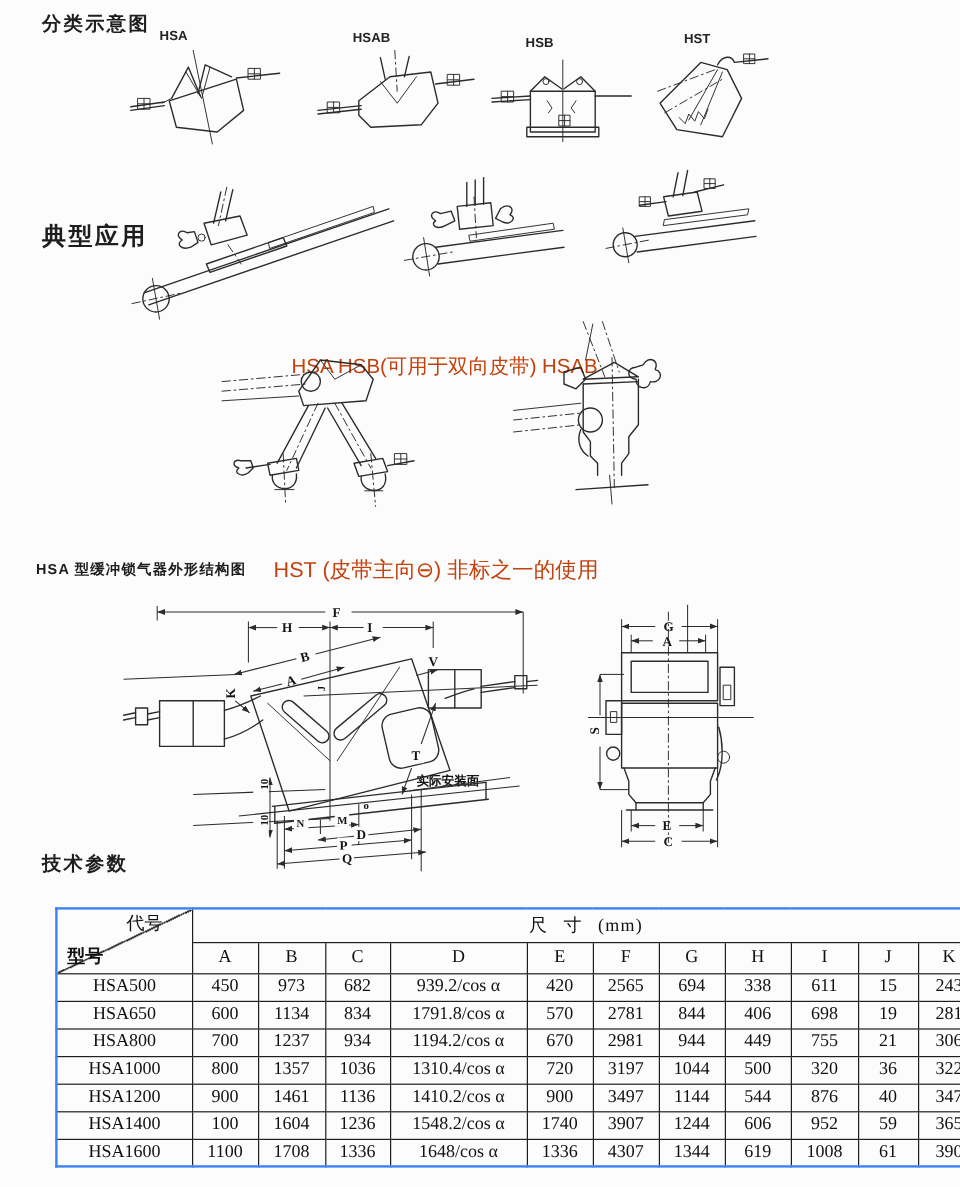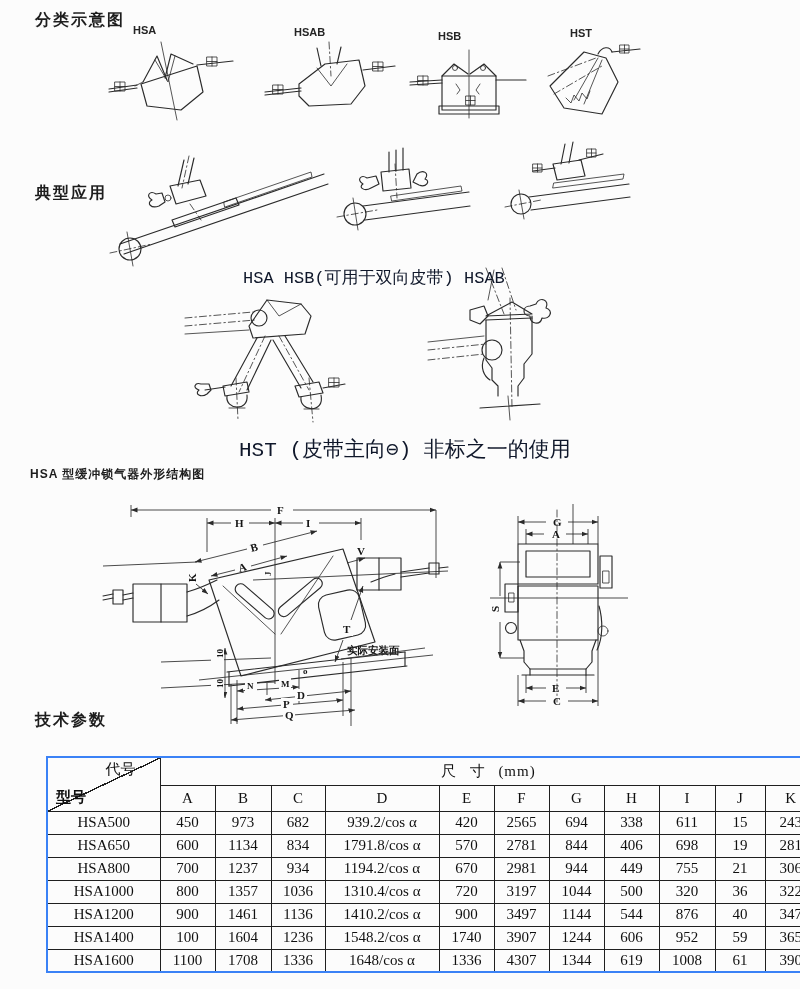--- a/index.html
+++ b/index.html
@@ -2,22 +2,22 @@
 <html><head>
 <meta charset="utf-8">
 <style>
   * { margin:0; padding:0; box-sizing:border-box; }
   html,body { width:800px; height:989px; }
   body { position:relative; background:#fcfcfc; color:#161616;
          font-family:"Liberation Serif", serif; overflow:hidden; }
 
   .heading { position:absolute; font-family:"Liberation Sans", sans-serif;
              font-weight:700; color:#1d1d1d; white-space:nowrap; }
-  .caption { position:absolute; font-family:Liberation Mono, monospace;
-             color:#0f172a; white-space:nowrap; }
+  .caption { position:absolute; font-family:Liberation Sans, sans-serif;
+             color:#c2410c; white-space:nowrap;margin-top:28px; }
   .icon-label { position:absolute; font-family:"Liberation Sans", sans-serif;
                 font-weight:700; font-size:11px; color:#242424; white-space:nowrap;text-align:center; }
 
   svg { position:absolute; overflow:visible; }
   .sk   { stroke:#2b2b2b; stroke-width:1.15; fill:none; stroke-linecap:round; stroke-linejoin:round; }
   .thin { stroke-width:0.8; }
   .dash { stroke-dasharray:7 3 1.5 3; }
   .dim  { stroke:#2b2b2b; stroke-width:0.85; fill:none; }
   .lbl  { font-family:"Liberation Serif", serif; font-weight:700; font-size:11px; fill:#141414; }
   .lbl-sm { font-size:9px; }
@@ -38,21 +38,21 @@
       transparent calc(50% - 0.7px), #1f1f1f calc(50% - 0.7px),
       #1f1f1f calc(50% + 0.7px), transparent calc(50% + 0.7px)); }
   .corner-top    { position:absolute; top:2px;  right:24px; font-size:15px; }
   .corner-bottom { position:absolute; bottom:4px; left:8px; font-size:15px;font-weight:bold; }
   .size-header { word-spacing:8px; letter-spacing:1px; }
 </style>
 </head>
 <body>
 
 <div class="heading" style="left:35px; top:10px; font-size:16px; letter-spacing:2px">分类示意图</div>
-<div class="heading" style="left:35px; top:183px; font-size:16px; letter-spacing:2px">典型应用</div>
+<div class="heading" style="left:35px; top:183px; font-size:20px; letter-spacing:2px">典型应用</div>
 <div class="heading" style="left:30px; top:466px; font-size:12px; letter-spacing:1px">HSA 型缓冲锁气器外形结构图</div>
 <div class="heading" style="left:35px; top:710px; font-size:16px; letter-spacing:2px">技术参数</div>
 
 <div class="icon-label" style="left:133px; top:24px">HSA</div>
 <div class="icon-label" style="left:294px; top:26px">HSAB</div>
 <div class="icon-label" style="left:438px; top:30px">HSB</div>
 <div class="icon-label" style="left:570px; top:27px">HST</div>
 
 <svg style="left:105px; top:40px" width="130" height="82" viewBox="0 0 130 82">
   <line class="sk thin" x1="56" y1="2" x2="72" y2="80"></line>
@@ -241,21 +241,21 @@
   <line class="sk thin dash" x1="82" y1="30" x2="84" y2="140"></line>
   <line class="sk thin" x1="0" y1="74" x2="56" y2="68"></line>
   <line class="sk thin dash" x1="0" y1="82" x2="58" y2="76"></line>
   <line class="sk thin dash" x1="0" y1="92" x2="56" y2="86"></line>
   <circle class="sk" cx="64" cy="82" r="10"></circle>
   <path class="sk" d="M56,90 C52,100 56,108 62,112"></path>
   <line class="sk" x1="52" y1="140" x2="112" y2="136"></line>
   <line class="sk thin" x1="80" y1="128" x2="82" y2="152"></line>
 </svg>
 
-<div class="caption" style="left:239px; top:435px; font-size:21px">HST (皮带主向⊖)   非标之一的使用</div>
+<div class="caption" style="left:228px; top:435px; font-size:18px">HST (皮带主向⊖)   非标之一的使用</div>
 
 <svg style="left:103px; top:492px" width="345" height="250" viewBox="0 0 345 250">
   <defs>
     <marker id="arw1" markerWidth="8" markerHeight="8" refX="6.5" refY="3" orient="auto-start-reverse" markerUnits="userSpaceOnUse">
       <path d="M0,0.6 L6.5,3 L0,5.4 Z" fill="#2b2b2b"></path>
     </marker>
   </defs>
 
   <path class="dim" d="M28,18 L168,18" marker-start="url(#arw1)"></path>
   <path class="dim" d="M190,18 L333,18" marker-end="url(#arw1)"></path>

